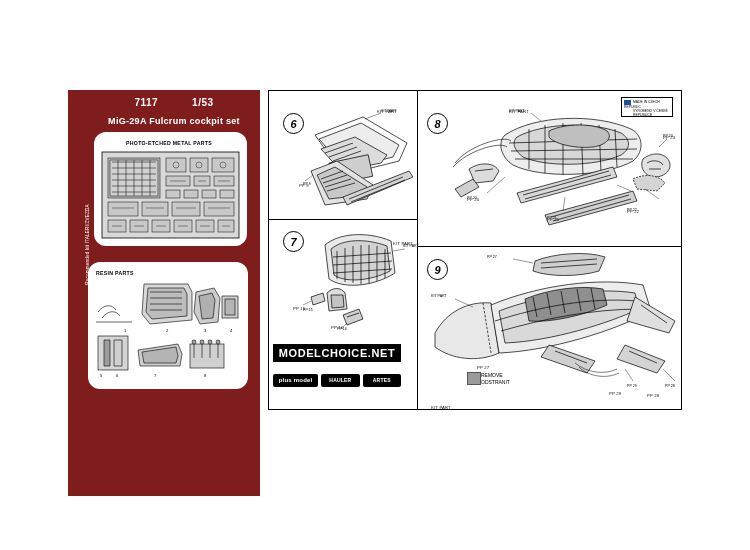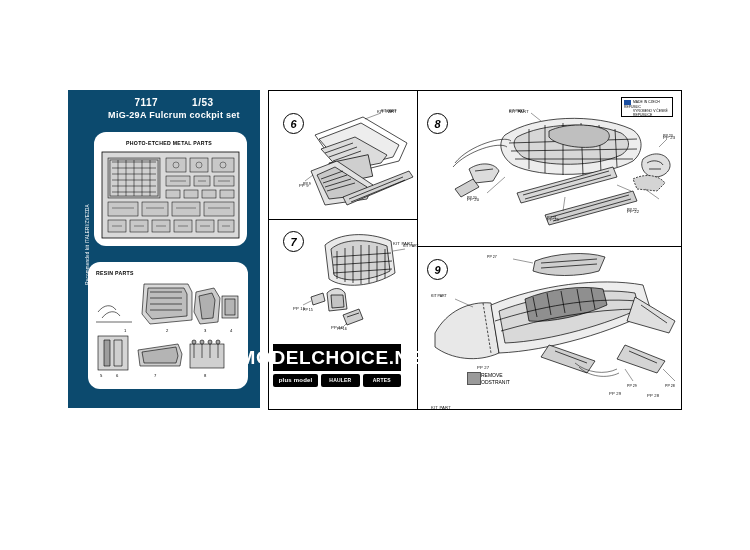--- a/index.html
+++ b/index.html
@@ -16,42 +16,42 @@
   #sheet {
     position: absolute;
     left: 0; top: 0;
     width: 750px; height: 550px;
     background: #ffffff;
   }
   
   .left-panel {
     position: absolute;
     left: 68px; top: 90px;
-    width: 192px; height: 318px;
-    background: #0c4a6e;
+    width: 192px; height: 406px;
+    background: #7f1d1d;
     color: #ffffff;
   }
   .left-header {
     position: absolute;
     left: 26px; top: 7px;
     width: 160px;
     text-align: center;
   }
   .left-header .line1 {
     font-size: 10px;
     font-weight: bold;
     letter-spacing: 0.5px;
     display: flex;
     justify-content: center;
     gap: 34px;
   }
   .left-header .line2 {
     font-size: 9px;
     font-weight: bold;
-    margin-top: 2px;
+    margin-top: 8px;
     letter-spacing: 0.3px;
   }
   .vertical-credit {
     position: absolute;
     left: -41px;
     top: 152px;
     width: 120px;
     transform: rotate(-90deg);
     transform-origin: center center;
     font-size: 4.6px;
@@ -120,24 +120,24 @@
   }
   
   .logo-block {
     position: absolute;
     left: 4px; top: 253px;
     width: 128px; height: 50px;
   }
   .logo-main {
     position: absolute;
     left: 0; top: 0;
-    width: 128px; height: 27px;
+    width: 128px; height: 18px;
     background: #000000;
     color: #ffffff;
-    font-size: 19px;
+    font-size: 11px;
     font-weight: bold;
     letter-spacing: 0.6px;
     display: flex;
     align-items: center;
     justify-content: center;
   }
   .logo-row {
     position: absolute;
     left: 0; top: 29px;
     width: 128px; height: 14px;

